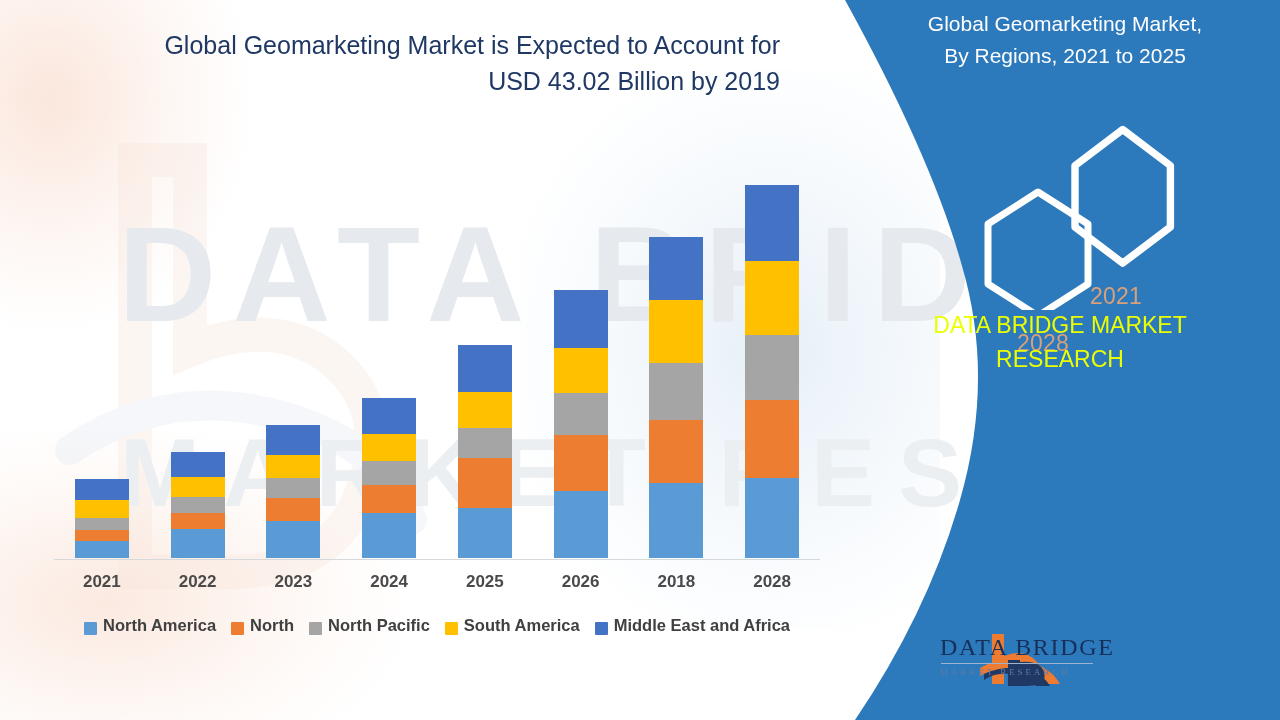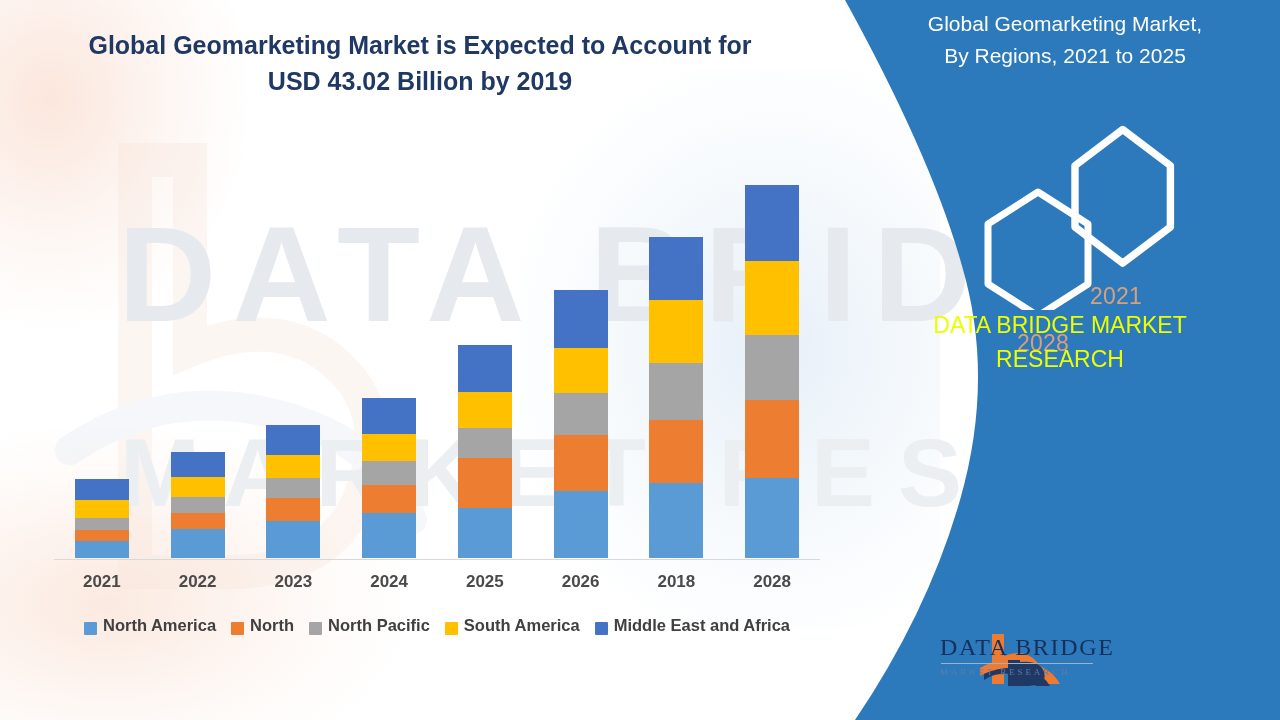--- a/index.html
+++ b/index.html
@@ -38,22 +38,22 @@
     position:absolute;white-space:nowrap;
     color:#e9edf1;
     font-weight:700;letter-spacing:.12em;
   }
   .wm-line.l1{left:118px;top:196px;font-size:136px;color:#e6eaee;}
   .wm-line.l2{left:120px;top:418px;font-size:96px;color:#eceff2;letter-spacing:.24em;}
 
   
   .title{
     position:absolute;left:60px;top:28px;width:720px;
-    text-align:center;color:#1f3864;
-    font-size:25px;line-height:1.42;font-weight:700;
+    text-align:right;color:#1f3864;
+    font-size:25px;line-height:1.42;font-weight:400;
   }
 
   
   .chart{position:absolute;left:54px;top:120px;width:770px;height:440px;}
   .axis-line{
     position:absolute;left:0;bottom:0;width:766px;height:1px;background:#d6d9dc;
   }
   .bars{position:absolute;left:0;top:0;width:766px;height:438px;display:flex;align-items:flex-end;}
   .bar-slot{flex:1 1 0;display:flex;justify-content:center;align-items:flex-end;height:100%;}
   .bar{width:54px;display:flex;flex-direction:column;justify-content:flex-end;}

